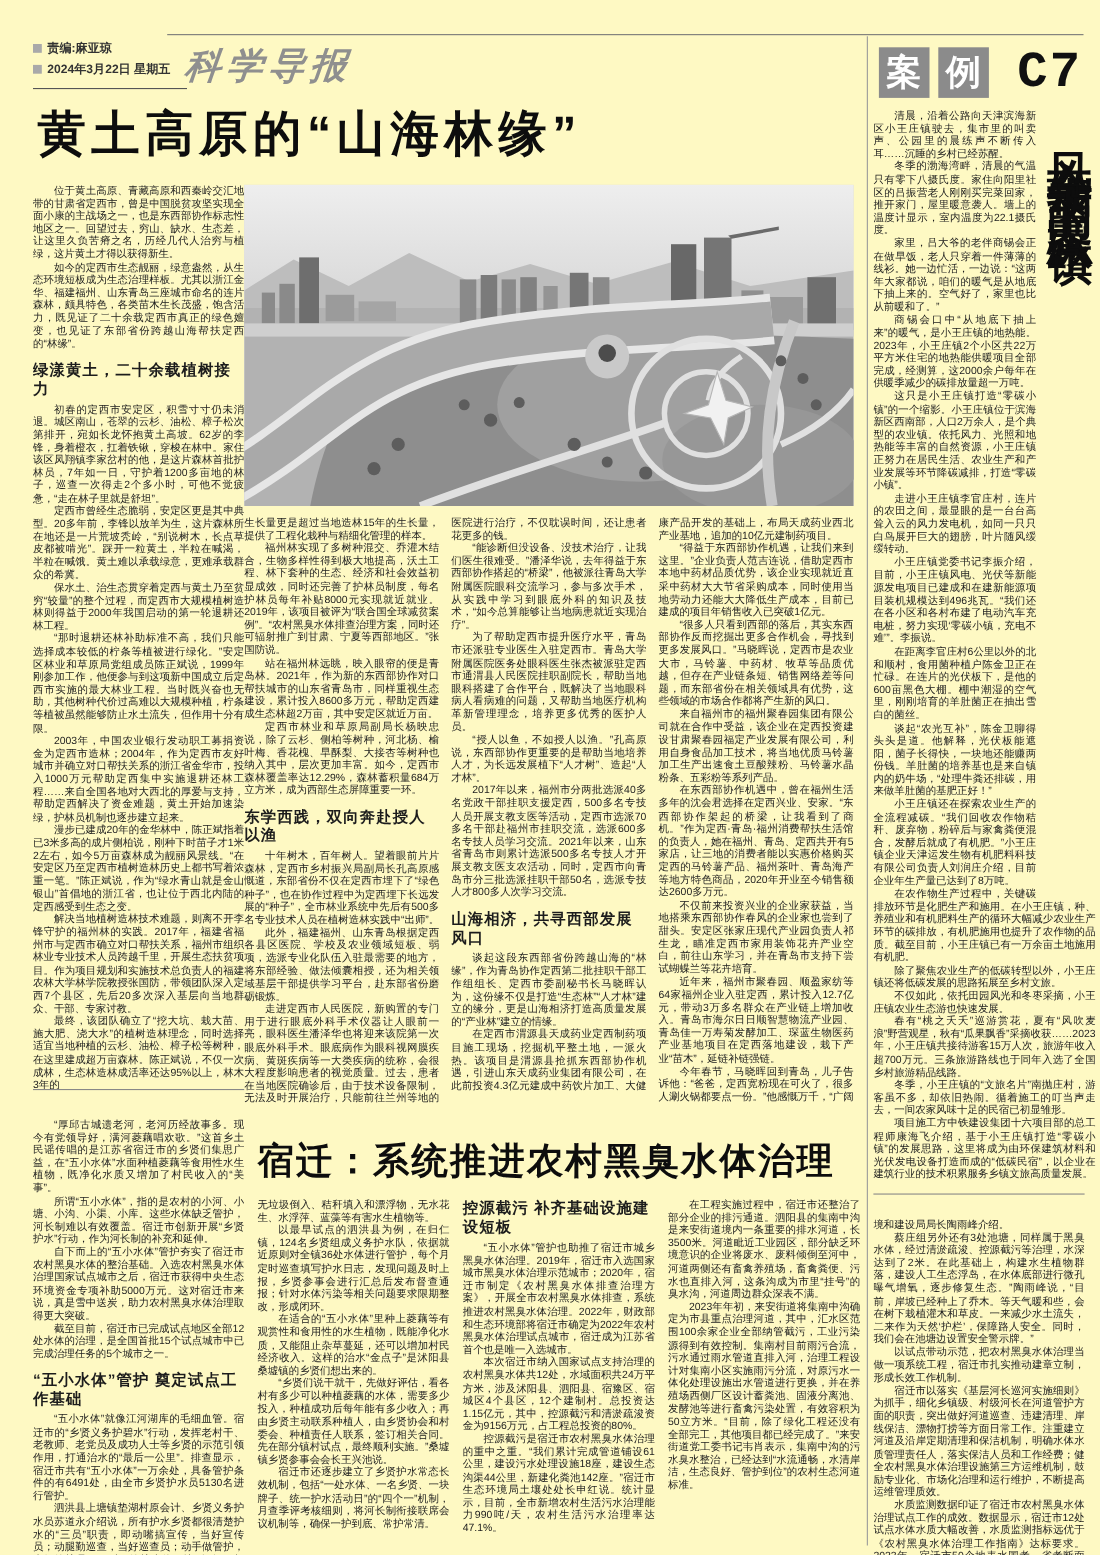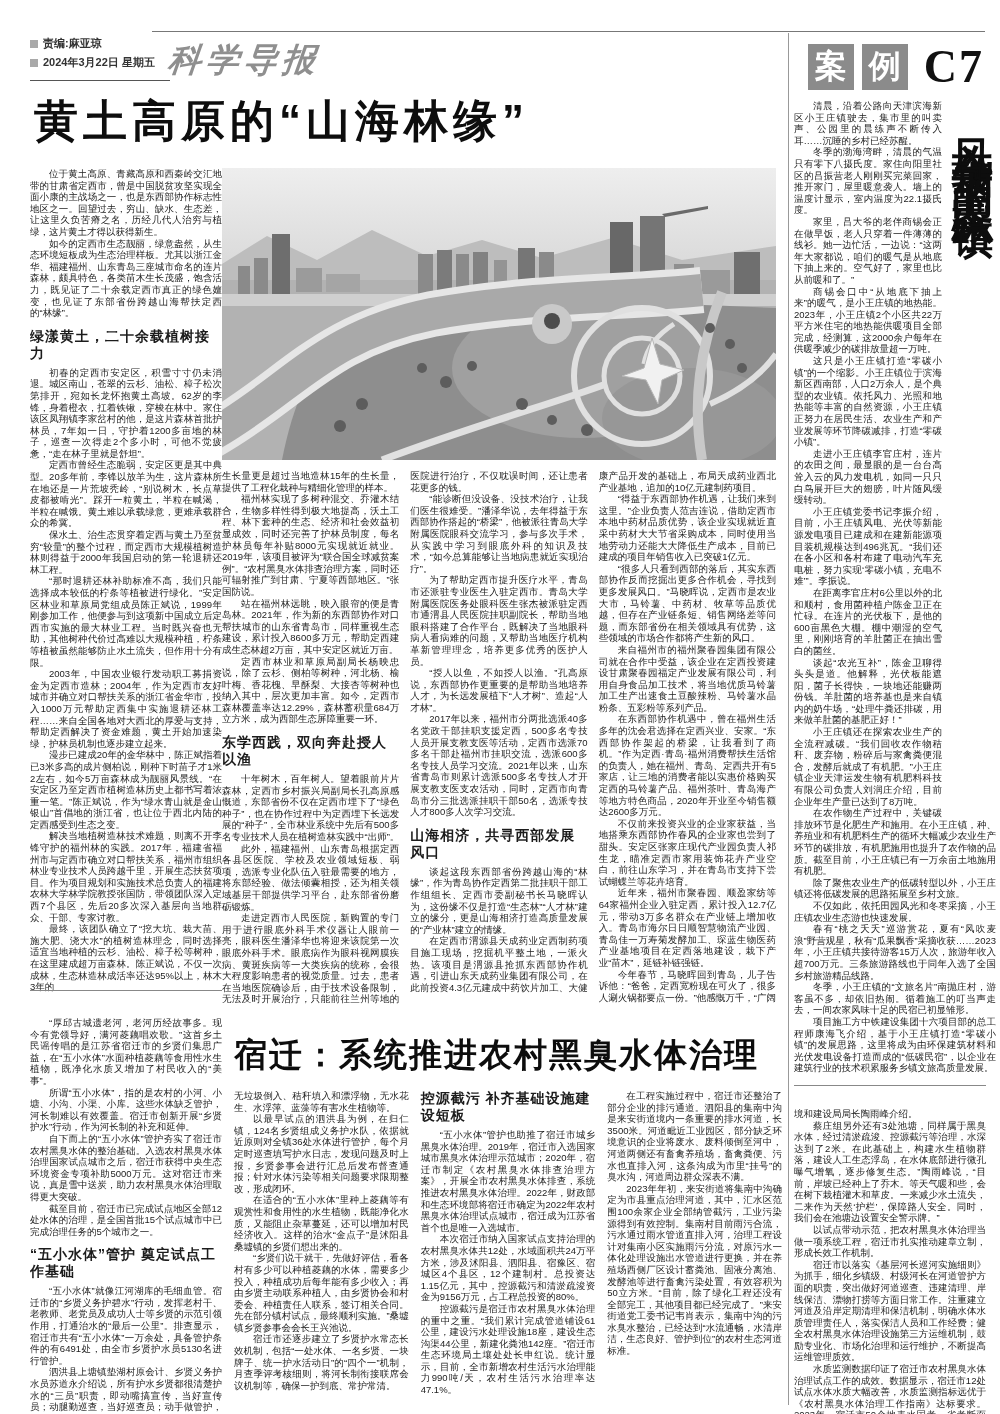--- a/index.html
+++ b/index.html
@@ -1,31 +1,31 @@
 <!DOCTYPE html>
 <html style="--badge_bg: #8b8b8b; --rule: #888888; --headline_text: #0d0d0d;"><head>
 <meta charset="utf-8">
 <style>
   html,body{margin:0;padding:0;background:#e9e8e5;}
-  .page{position:relative;width:1000px;height:1414px;margin:0 auto;background:#ffffff;
+  .page{position:relative;width:1000px;height:1414px;margin:0 auto;background:#fef9c3;
         font-family:"Liberation Sans","DejaVu Sans",sans-serif;color:#1c1c1c;overflow:hidden;}
   
   .kicker{position:absolute;left:30px;top:36px;width:140px;font-size:11px;font-weight:bold;color:#333;
           border-bottom:1px solid #555;padding-bottom:6px;}
   .kicker .row{display:flex;align-items:center;gap:5px;margin-bottom:4px;white-space:nowrap;}
   .sq{width:8px;height:8px;background:#a9a9a9;display:inline-block;flex:0 0 auto;}
   .masthead{position:absolute;left:168px;top:38px;font-family:"DejaVu Serif","Liberation Serif",serif;
             font-style:italic;font-weight:bold;font-size:33px;color:#8f8f8f;letter-spacing:5px;
             transform:skewX(-6deg);}
   .toprule{position:absolute;left:152px;top:31px;width:833px;border-top:1px solid #777;}
   .section-block{position:absolute;right:16px;top:40px;display:flex;align-items:center;gap:8px;}
   .badge{width:46px;height:46px;background:#8b8b8b;color:#fff;font-weight:900;font-size:32px;
          display:flex;align-items:center;justify-content:center;}
-  .pageno{font-family:Liberation Serif, serif;font-weight:bold;font-size:46px;color:#111;
-          margin-left:8px;letter-spacing:2px;}
+  .pageno{font-family:Liberation Mono, monospace;font-weight:bold;font-size:46px;color:#111;
+          margin-left:18px;letter-spacing:2px;}
   .vrule{position:absolute;left:788px;top:33px;height:1372px;border-left:1px solid #999;}
   
   .headline{position:absolute;left:34px;top:92px;width:740px;font-size:44px;font-weight:900;
             letter-spacing:5px;color:#0d0d0d;white-space:nowrap;}
   .main{position:absolute;left:30px;top:168px;width:756px;display:flex;gap:0;}
   .colA{width:192px;height:845px;overflow:hidden;}
   .mid{width:554px;}
   .photo{width:554px;height:292px;display:block;background:#dcdcdc;}
   .midcols{margin-top:10px;height:546px;overflow:hidden;column-count:3;column-gap:11px;column-fill:auto;}
   

